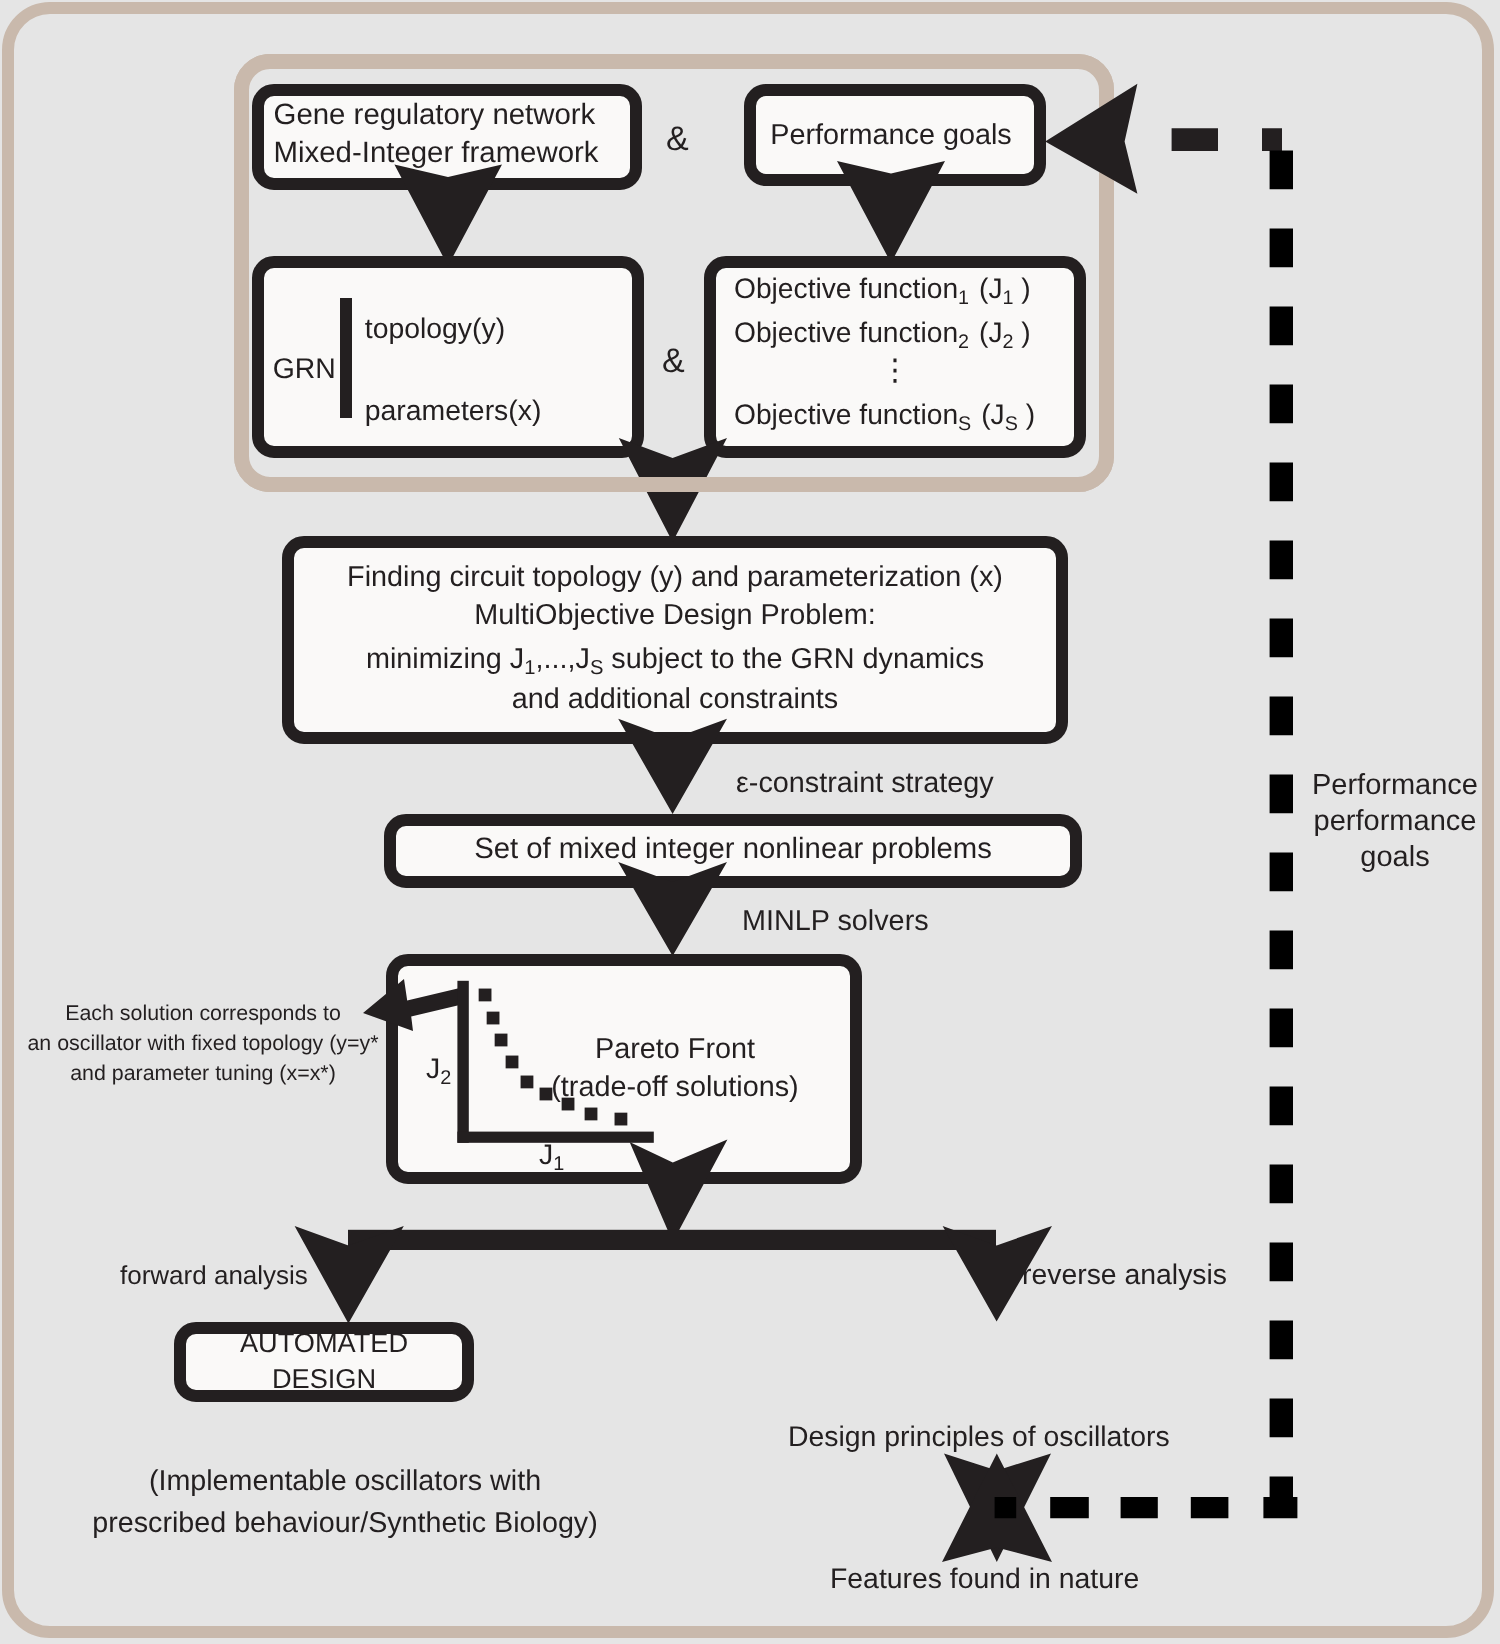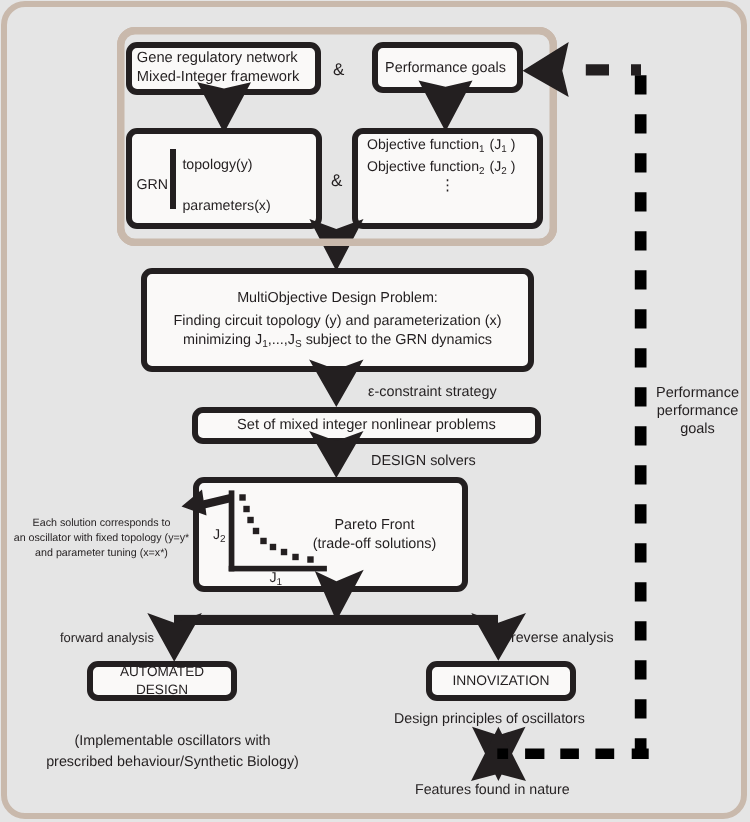--- a/index.html
+++ b/index.html
@@ -49,67 +49,66 @@
     <span style="position:absolute;left:50.4px;top:22px;white-space:nowrap;">topology(y)</span>
     <span style="position:absolute;left:50.4px;top:62.7px;white-space:nowrap;">parameters(x)</span>
   </div>
 
   <div class="lbl amp" style="left:331px;top:170px;">&amp;</div>
 
   <div class="bx" style="left:352px;top:128px;width:191px;height:101px;font-size:14.1px;display:block;">
     <div style="position:absolute;left:9px;top:1px;white-space:nowrap;"><span>Objective function</span><span class="sub">1</span><span style="margin-left:5px;">(J</span><span class="sub">1</span><span> )</span></div>
     <div style="position:absolute;left:9px;top:22.8px;white-space:nowrap;"><span>Objective function</span><span class="sub">2</span><span style="margin-left:5px;">(J</span><span class="sub">2</span><span> )</span></div>
     <div style="position:absolute;left:0;top:44px;width:179px;text-align:center;font-size:15px;line-height:1;">⋮</div>
+    <div style="position:absolute;left:9px;top:63.8px;white-space:nowrap;"><span>Objective function</span><span class="sub">S</span><span style="margin-left:5px;">(J</span><span class="sub">S</span><span> )</span></div>
   </div>
 
   <div class="bx" style="left:141px;top:268px;width:393px;height:104px;font-size:14.4px;flex-direction:column;">
+    <span>Finding circuit topology (y) and parameterization (x)</span>
     <span style="margin-bottom:4px;">MultiObjective Design Problem:</span>
-    <span>Finding circuit topology (y) and parameterization (x)</span>
     <span>
       <span>minimizing J</span><span class="sub">1</span><span>,...,J</span><span class="sub">S</span><span>  subject to the GRN dynamics</span>
     </span>
+    <span>and additional constraints</span>
   </div>
 
   <div class="lbl" style="left:368px;top:383px;font-size:14.4px;">ε-constraint strategy</div>
 
   <div class="bx" style="left:192px;top:407px;width:349px;height:37px;font-size:14.65px;">
     <span>Set of mixed integer nonlinear problems</span>
   </div>
 
-  <div class="lbl" style="left:371px;top:452px;font-size:14.4px;">DESIGN solvers</div>
+  <div class="lbl" style="left:371px;top:452px;font-size:14.4px;">MINLP solvers</div>
 
-  <div class="bx" style="left:193px;top:477px;width:275px;height:115px;font-size:14.4px;
+  <div class="bx" style="left:193px;top:477px;width:238px;height:115px;font-size:14.4px;
               flex-direction:column;justify-content:center;align-items:flex-end;">
     <span style="display:block;width:175px;text-align:center;">
       <span style="display:block;">Pareto Front</span>
       <span style="display:block;">(trade-off solutions)</span>
     </span>
   </div>
 
   <div class="lbl" style="left:213px;top:526px;font-size:14.2px;"><span>J</span><span class="sub">2</span></div>
   <div class="lbl" style="left:269.5px;top:569px;font-size:14.2px;"><span>J</span><span class="sub">1</span></div>
 
   <div class="bx" style="left:87px;top:661.3px;width:150px;height:39.6px;font-size:13.6px;">
     <span>AUTOMATED DESIGN</span>
   </div>
 
-  <div class="bx" style="left:426px;top:661.3px;width:150px;height:39.6px;font-size:13.8px;">
-    <span>INNOVIZATION</span>
-  </div>
 
   <div class="lbl" style="left:60px;top:629px;font-size:13px;">forward analysis</div>
   <div class="lbl" style="left:511px;top:629px;font-size:14.2px;">reverse analysis</div>
 
   <div class="lbl" style="left:652px;top:384px;font-size:14.5px;text-align:center;width:91px;white-space:nowrap;line-height:18.2px;">
     <span style="display:block;">Performance</span>
     <span style="display:block;">performance</span>
     <span style="display:block;">goals</span>
   </div>
 
-  <div class="lbl" style="left:9px;top:516px;font-size:10.7px;text-align:center;width:185px;white-space:nowrap;line-height:15px;">
+  <div class="lbl" style="left:9px;top:500px;font-size:10.7px;text-align:center;width:185px;white-space:nowrap;line-height:15px;">
     <span style="display:block;">Each solution corresponds to</span>
     <span style="display:block;">an oscillator with fixed topology (y=y*</span>
     <span style="display:block;">and parameter tuning (x=x*)</span>
   </div>
 
   <div class="lbl" style="left:41px;top:731px;font-size:14.35px;text-align:center;width:263px;white-space:nowrap;line-height:21px;">
     <span style="display:block;">(Implementable oscillators with</span>
     <span style="display:block;">prescribed behaviour/Synthetic Biology)</span>
   </div>
 

